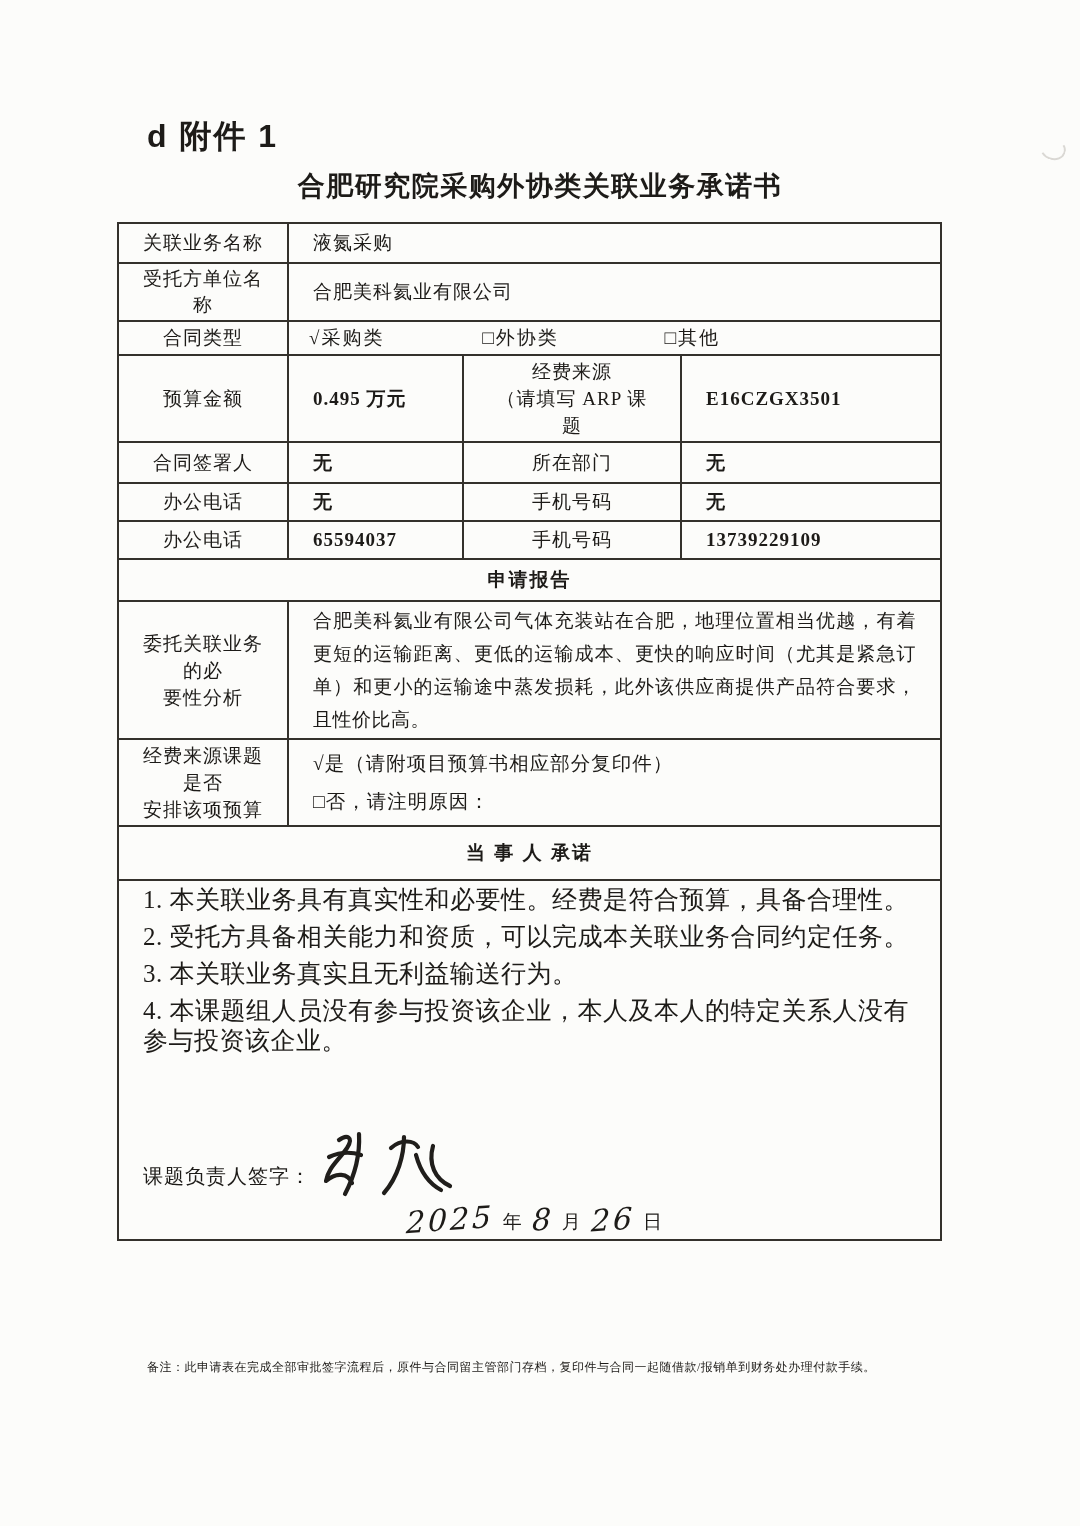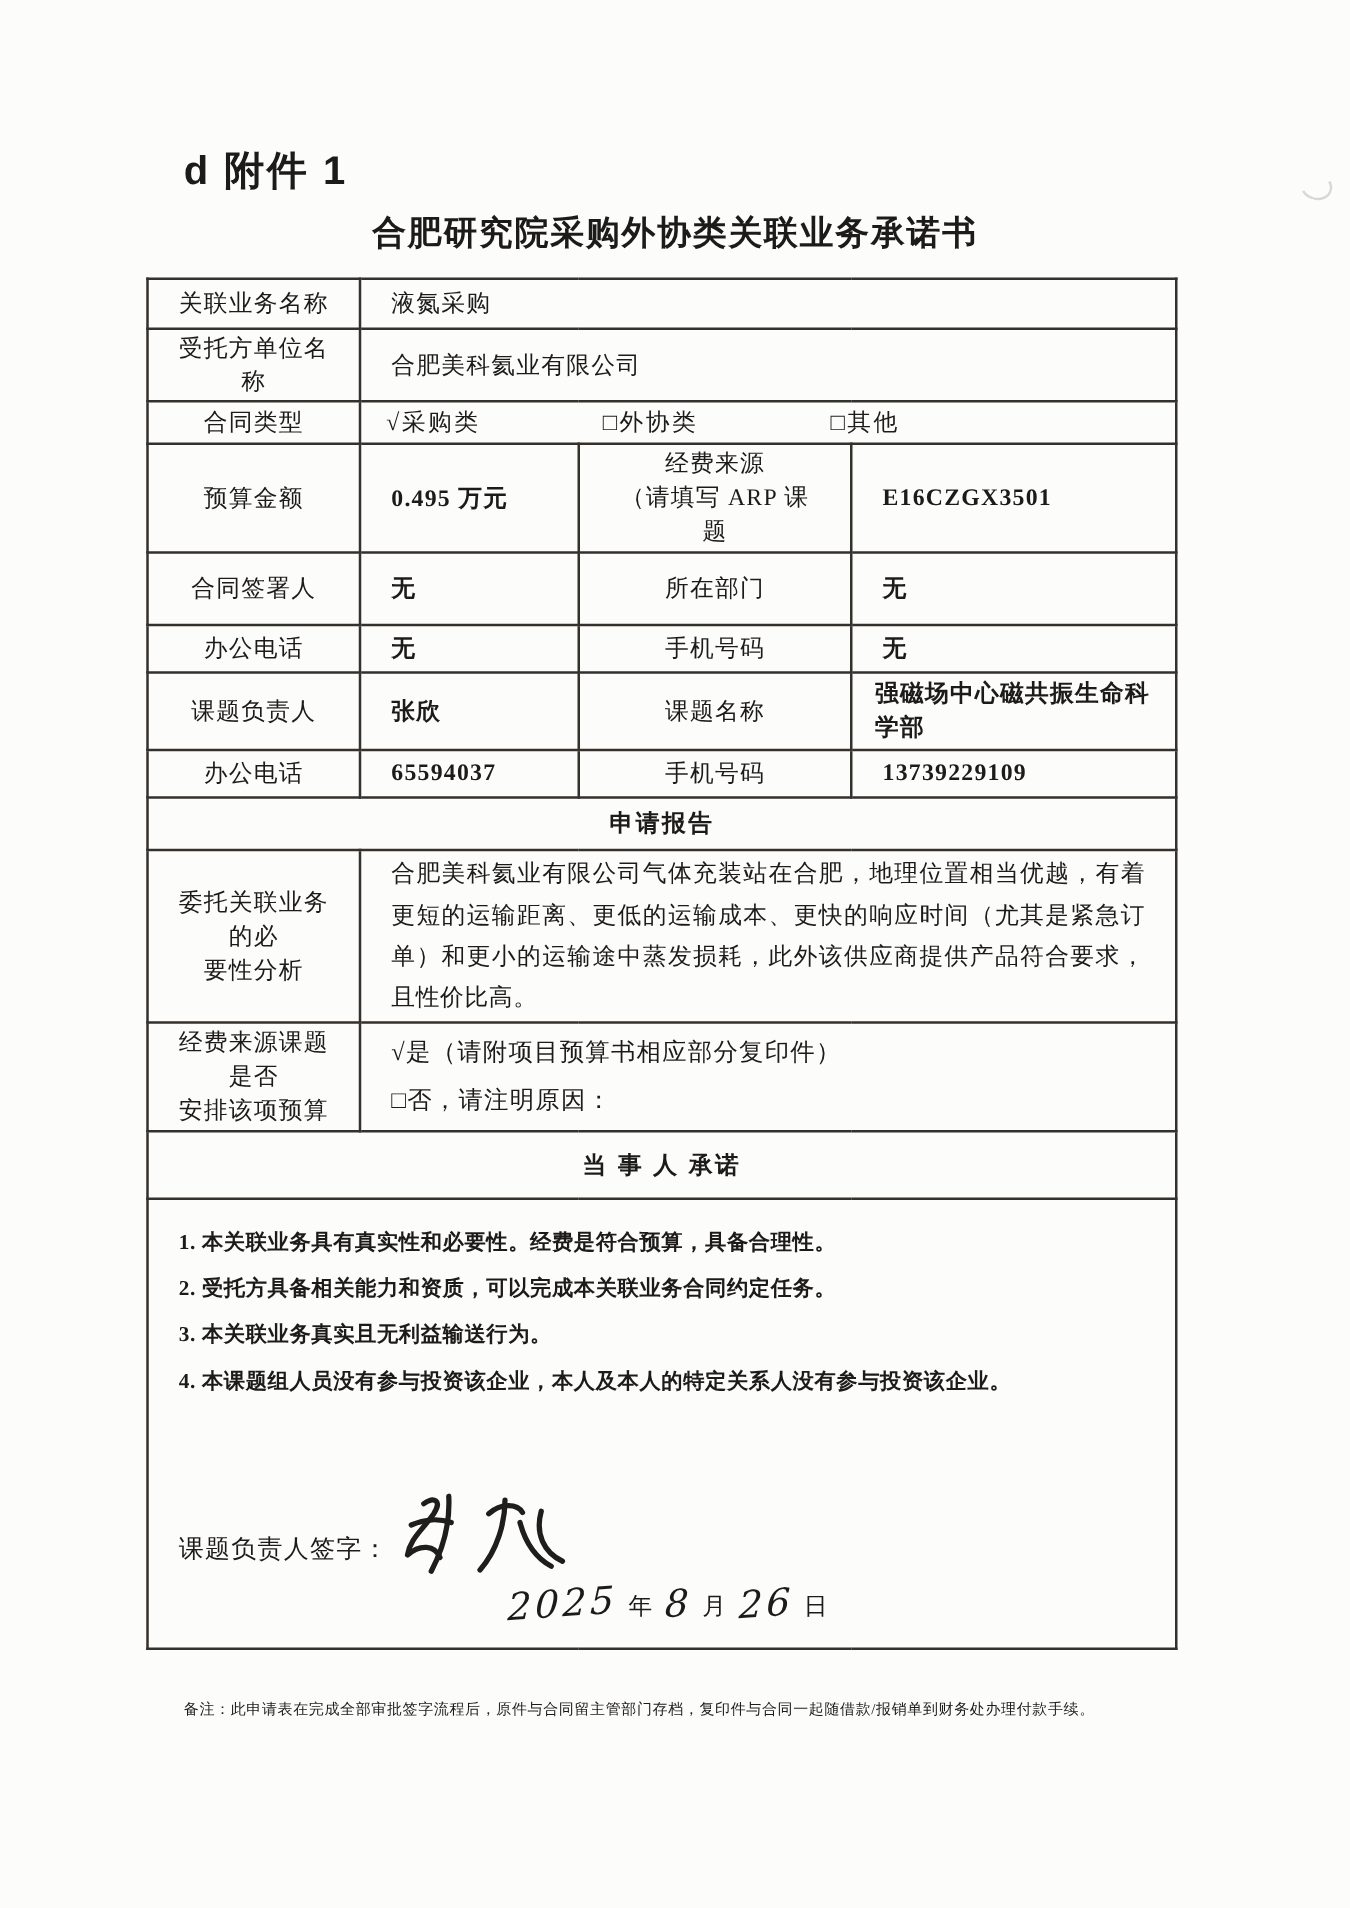--- a/index.html
+++ b/index.html
@@ -76,22 +76,22 @@
     line-height: 33px;
     font-size: 19.5px;
     text-align: justify;
     letter-spacing: 0.5px;
     vertical-align: middle;
   }
   td.yesno-cell { padding: 10px 10px 10px 16px; vertical-align: middle; }
   .yesno-line { line-height: 38px; letter-spacing: 1px; font-size: 19.5px; }
   td.commit-cell { vertical-align: top; padding: 14px 14px 10px 14px; }
   .commit-line {
-    font-weight: bold;
-    font-size: 17px;
+    font-weight: normal;
+    font-size: 25px;
     line-height: 30px;
     margin-bottom: 7px;
     letter-spacing: 0.5px;
   }
   .sig-area { margin-top: 86px; }
   .sig-row {
     text-align: left;
     padding-right: 128px;
     font-size: 20px;
     letter-spacing: 1px;
@@ -177,40 +177,34 @@
     <tr style="height:64px">
       <td class="lbl">预算金额</td>
       <td class="val-center">0.495 万元</td>
       <td class="lbl two-line">
         <div>经费来源</div>
         <div>（请填写 ARP 课题</div>
       </td>
       <td class="val-center">E16CZGX3501</td>
     </tr>
 
-    <tr style="height:58px">
+    <tr style="height:41px">
       <td class="lbl">合同签署人</td>
       <td class="val-center">无</td>
       <td class="lbl">所在部门</td>
       <td class="val-center">无</td>
     </tr>
 
     <tr style="height:38px">
       <td class="lbl">办公电话</td>
       <td class="val-center">无</td>
       <td class="lbl">手机号码</td>
       <td class="val-center">无</td>
     </tr>
 
-    <tr style="height:62px">
-      <td class="lbl">课题负责人</td>
-      <td class="val-center">张欣</td>
-      <td class="lbl">课题名称</td>
-      <td class="val-center" style="padding:2px 18px; line-height:27px">强磁场中心磁共振生命科学部</td>
-    </tr>
 
     <tr style="height:38px">
       <td class="lbl">办公电话</td>
       <td class="val-center">65594037</td>
       <td class="lbl">手机号码</td>
       <td class="val-center">13739229109</td>
     </tr>
 
     <tr style="height:42px">
       <td class="section-header" colspan="4">申请报告</td>

